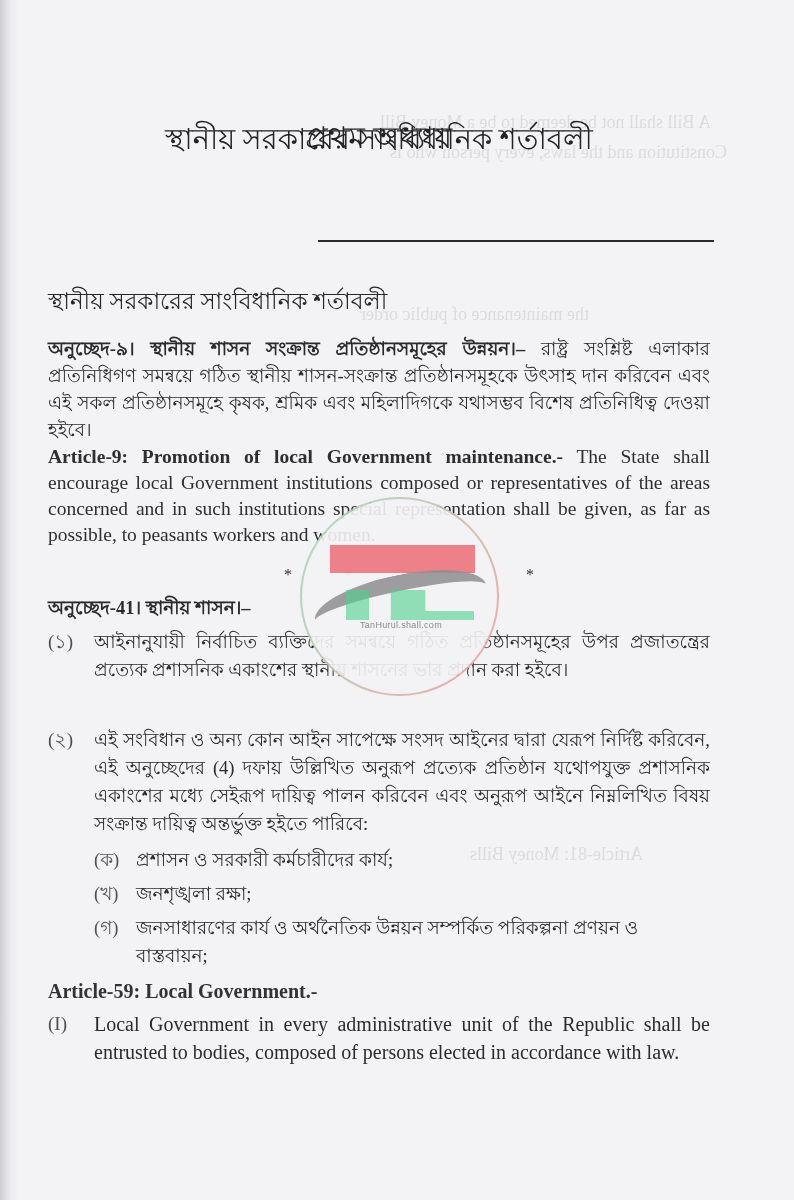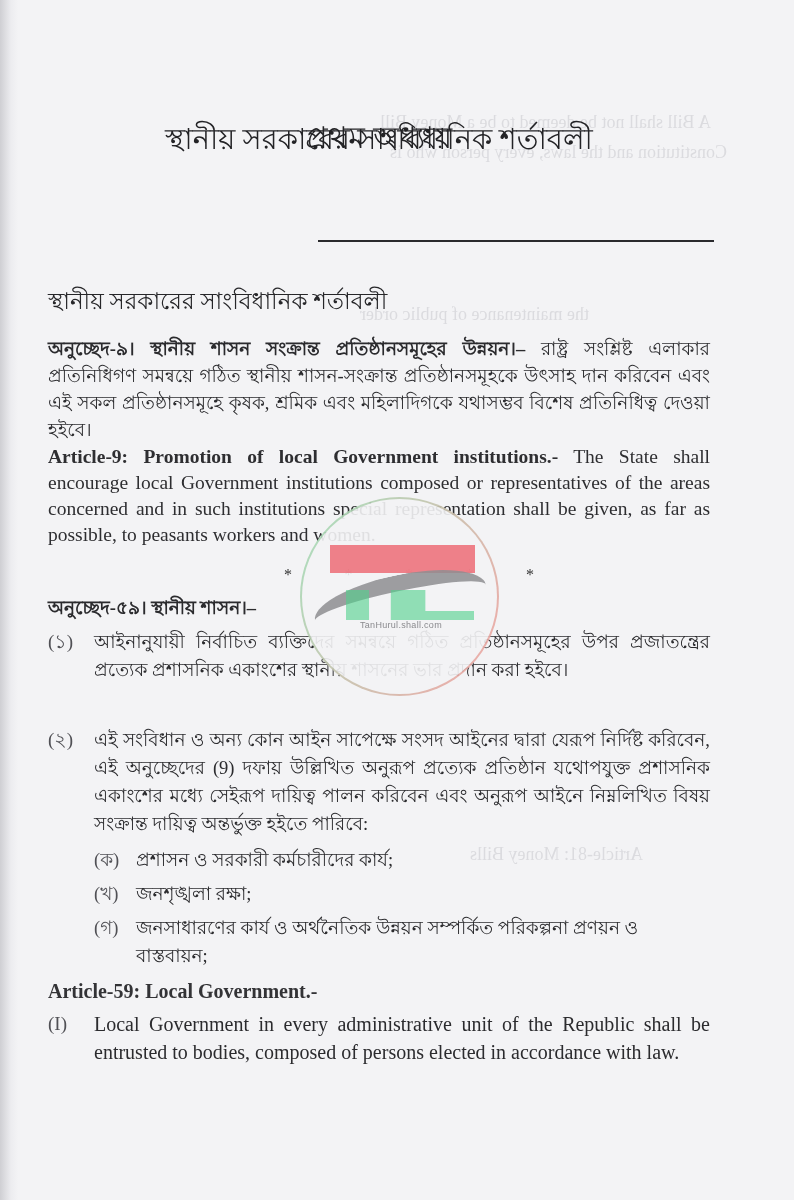--- a/index.html
+++ b/index.html
@@ -110,41 +110,41 @@
   </div>
   <div class="header-rule"></div>
 
   <div class="section-heading">স্থানীয় সরকারের সাংবিধানিক শর্তাবলী</div>
 
   <p class="para para-bn art9-bn" style="margin:0;">
     <span class="bold">অনুচ্ছেদ-৯। স্থানীয় শাসন সংক্রান্ত প্রতিষ্ঠানসমূহের উন্নয়ন।–</span><span> রাষ্ট্র সংশ্লিষ্ট এলাকার প্রতিনিধিগণ সমন্বয়ে গঠিত স্থানীয় শাসন-সংক্রান্ত প্রতিষ্ঠানসমূহকে উৎসাহ দান করিবেন এবং এই সকল প্রতিষ্ঠানসমূহে কৃষক, শ্রমিক এবং মহিলাদিগকে যথাসম্ভব বিশেষ প্রতিনিধিত্ব দেওয়া হইবে।</span>
   </p>
 
   <p class="para art9-en" style="margin:0;">
-    <span class="bold">Article-9: Promotion of local Government institutions.-</span><span> The State shall encourage local Government institutions composed or representatives of the areas concerned and in such institutions special representation shall be given, as far as possible, to peasants workers and women.</span>
+    <span class="bold">Article-9: Promotion of local Government maintenance.-</span><span> The State shall encourage local Government institutions composed or representatives of the areas concerned and in such institutions special representation shall be given, as far as possible, to peasants workers and women.</span>
   </p>
 
   <div class="stars">
     <span>*</span>
     <span>*</span>
     <span>*</span>
     <span>*</span>
     <span>*</span>
   </div>
 
-  <div class="art59-bn-head bold">অনুচ্ছেদ-৫৯। স্থানীয় শাসন।–</div>
+  <div class="art59-bn-head bold">অনুচ্ছেদ-41। স্থানীয় শাসন।–</div>
 
   <div class="clause c1">
     <span class="num">(১)</span>
     <span class="txt">আইনানুযায়ী নির্বাচিত ব্যক্তিদের সমন্বয়ে গঠিত প্রতিষ্ঠানসমূহের উপর প্রজাতন্ত্রের প্রত্যেক প্রশাসনিক একাংশের স্থানীয় শাসনের ভার প্রদান করা হইবে।</span>
   </div>
 
   <div class="clause c2">
     <span class="num">(২)</span>
-    <span class="txt">এই সংবিধান ও অন্য কোন আইন সাপেক্ষে সংসদ আইনের দ্বারা যেরূপ নির্দিষ্ট করিবেন, এই অনুচ্ছেদের (9) দফায় উল্লিখিত অনুরূপ প্রত্যেক প্রতিষ্ঠান যথোপযুক্ত প্রশাসনিক একাংশের মধ্যে সেইরূপ দায়িত্ব পালন করিবেন এবং অনুরূপ আইনে নিম্নলিখিত বিষয় সংক্রান্ত দায়িত্ব অন্তর্ভুক্ত হইতে পারিবে:</span>
+    <span class="txt">এই সংবিধান ও অন্য কোন আইন সাপেক্ষে সংসদ আইনের দ্বারা যেরূপ নির্দিষ্ট করিবেন, এই অনুচ্ছেদের (4) দফায় উল্লিখিত অনুরূপ প্রত্যেক প্রতিষ্ঠান যথোপযুক্ত প্রশাসনিক একাংশের মধ্যে সেইরূপ দায়িত্ব পালন করিবেন এবং অনুরূপ আইনে নিম্নলিখিত বিষয় সংক্রান্ত দায়িত্ব অন্তর্ভুক্ত হইতে পারিবে:</span>
   </div>
 
   <div class="sub s1">
     <span class="num">(ক)</span>
     <span class="txt">প্রশাসন ও সরকারী কর্মচারীদের কার্য;</span>
   </div>
   <div class="sub s2">
     <span class="num">(খ)</span>
     <span class="txt">জনশৃঙ্খলা রক্ষা;</span>
   </div>

